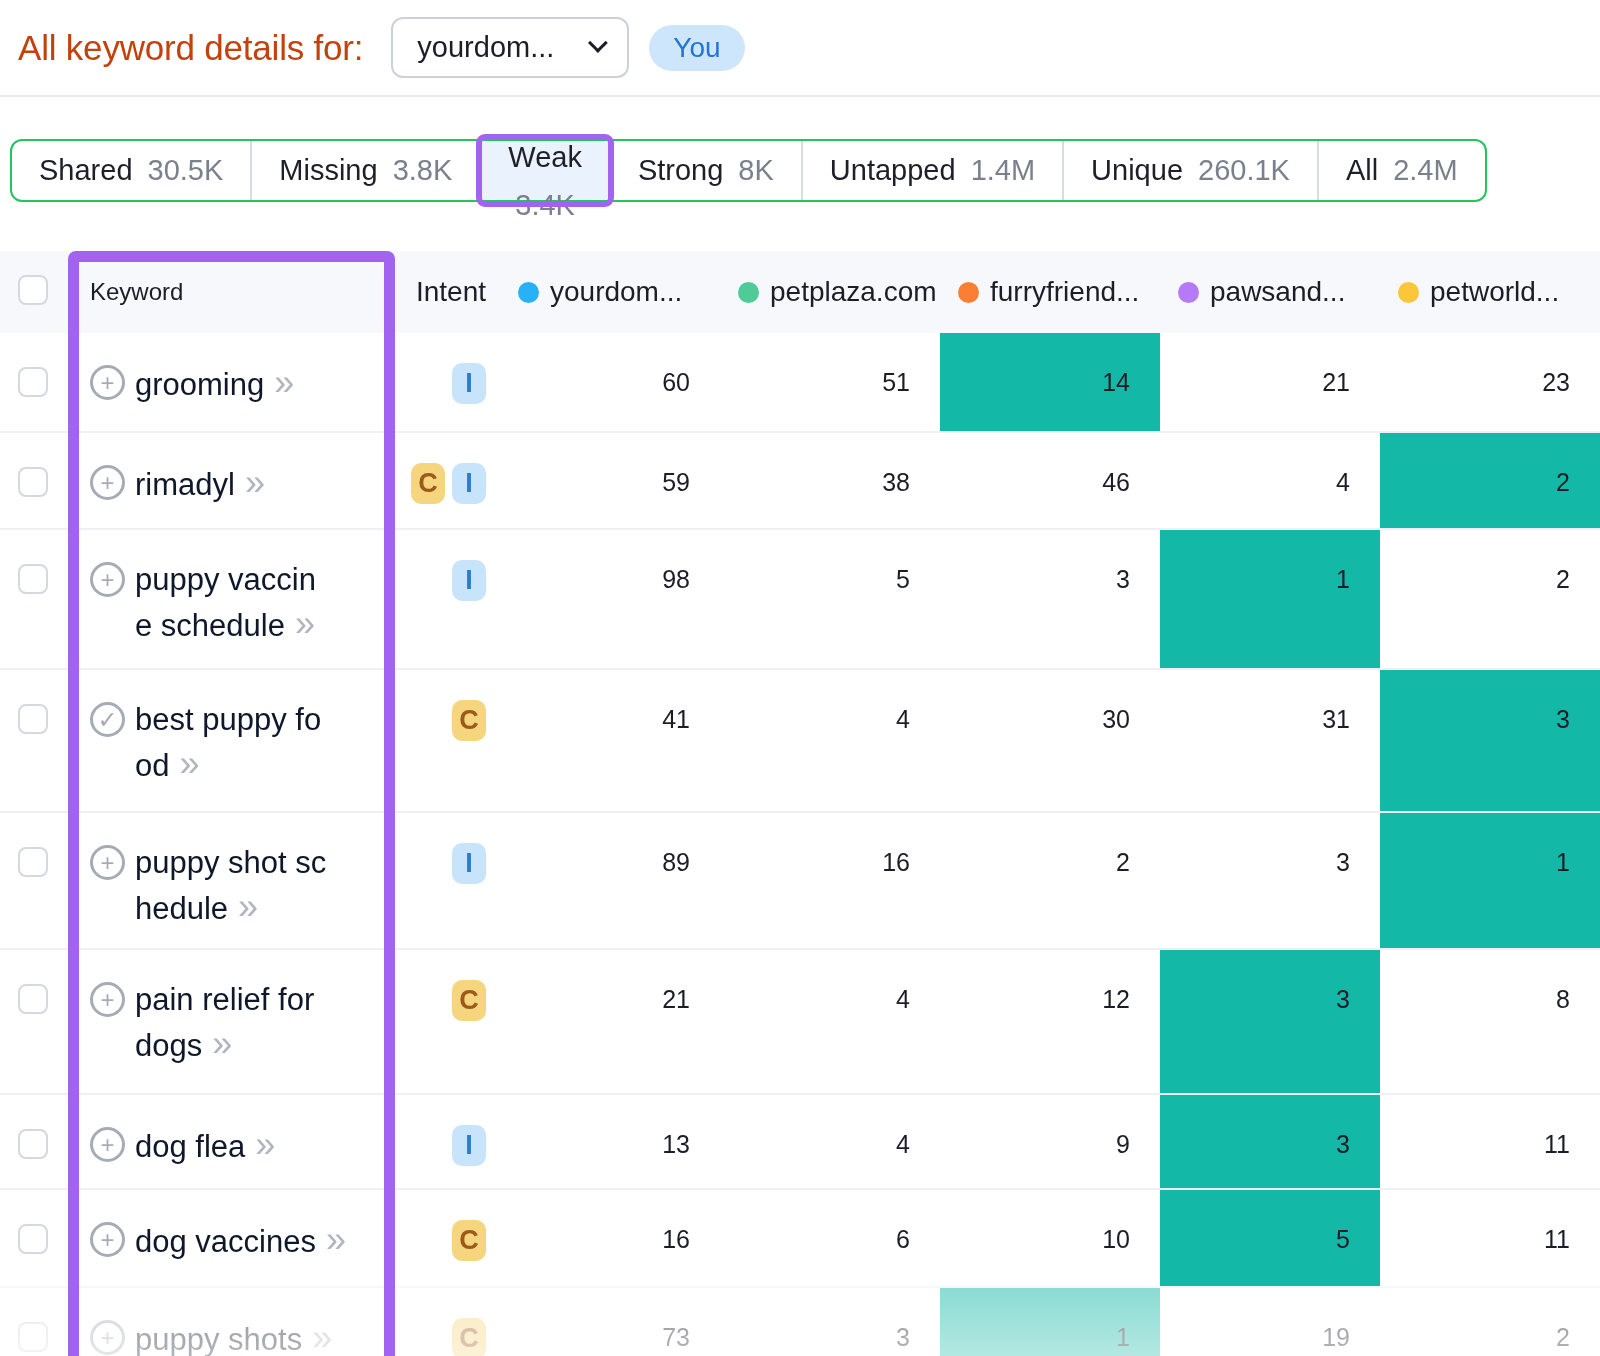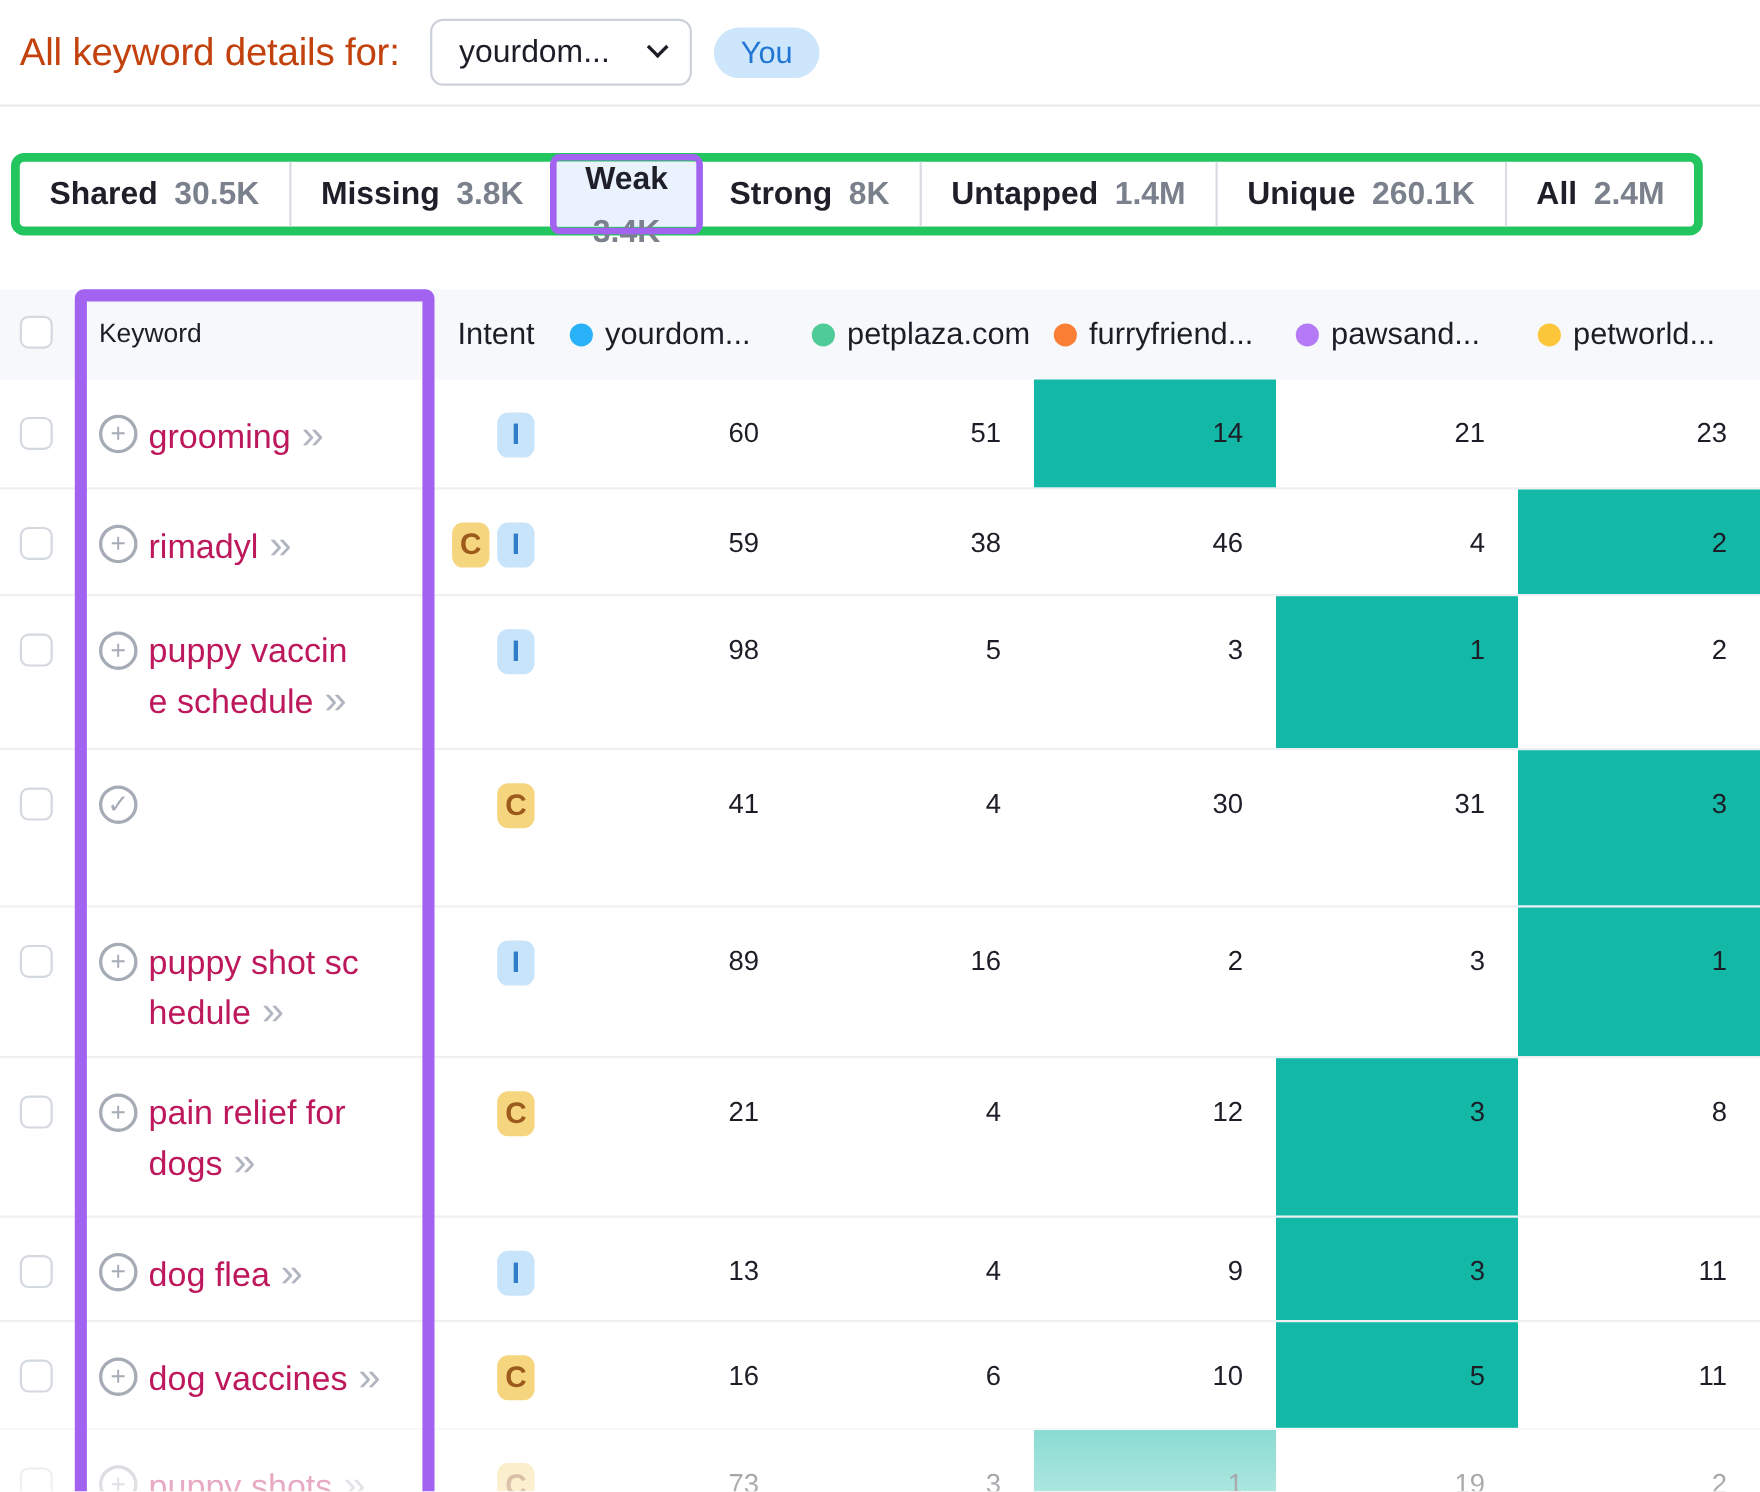--- a/index.html
+++ b/index.html
@@ -13,21 +13,21 @@
   .dd { display:flex; align-items:center; justify-content:space-between; margin-left:28px;
         width:238px; height:61px; border:2px solid #ccd0d9; border-radius:12px; padding:0 20px 0 24px;
         background:#fff; cursor:pointer; }
   .dd-text { font-size:29px; color:#1c1d27; }
   .dd-chev { width:14px; height:14px; border-left:3.5px solid #1c1d27; border-bottom:3.5px solid #1c1d27;
              transform:rotate(-45deg) translateY(-3px); margin-top:-6px; }
   .you { margin-left:20px; height:46px; padding:0 24px; display:flex; align-items:center;
          background:#cde6fc; color:#2276d3; border-radius:24px; font-size:28px; font-weight:500; }
 
   
-  .tabs { display:inline-flex; margin:42px 0 0 10px; border:8px solid #22c55e; border-radius:12px; background:#fff;font-weight:bold; }
+  .tabs { display:inline-flex; margin:42px 0 0 10px; border:2px solid #22c55e; border-radius:12px; background:#fff; }
   .tab { position:relative; display:flex; align-items:center; gap:15px; height:59px; padding:0 27px;
          border-left:2px solid #d8dbe1; font-size:29px; cursor:pointer; white-space:nowrap; }
   .tab:first-child { border-left:none; border-radius:10px 0 0 10px; }
   .tab:last-child { border-radius:0 10px 10px 0; }
   .tab .t-label { color:#1e1f28; }
   .tab .t-count { color:#7b818c; }
   .tab.selected { background:#eaf3fd;flex-direction:column; }
   .annot-weak { position:absolute; inset:-7px -5px; border:6px solid #a263f1; border-radius:9px; pointer-events:none; z-index:5; }
 
   
@@ -55,21 +55,21 @@
   .row:nth-child(4) { min-height:143px; }
   .row:nth-child(5) { min-height:137px; }
   .row:nth-child(6) { min-height:145px; }
   .row:nth-child(7) { min-height:95px; }
   .row:nth-child(8) { min-height:98px; }
   .row:nth-child(9) { min-height:165px; }
 
   .circle-icon { flex:none; width:35px; height:35px; margin:4px 10px 0 0; border:3px solid #a6acb6; border-radius:50%;
                  color:#a6acb6; font-size:24px; line-height:29px; text-align:center; cursor:pointer; }
   .kw-wrap { font-size:31px; line-height:44px; }
-  .kw { color:#be185d; text-decoration:none; white-space:pre-line; cursor:pointer; }
+  .kw { color:#0f172a; text-decoration:none; white-space:pre-line; cursor:pointer; }
   .chev { color:#b0b5bf; font-size:36px; margin-left:10px; cursor:pointer; }
 
   .c-int { display:flex; justify-content:flex-end; align-items:flex-start; gap:7px; padding:30px 14px 0 0; }
   .intent-badge { display:flex; align-items:center; justify-content:center; width:34px; height:41px;
                   border-radius:10px; font-size:27px; font-weight:700; }
   .intent-badge.i { background:#c8e4fb; color:#2f7dc8; }
   .intent-badge.c { background:#f6d57f; color:#9c5a1d; }
 
   .c-val.hl { background:#14b8a6; }
   .row.faded { -webkit-mask-image:linear-gradient(to bottom, rgba(0,0,0,.5), rgba(0,0,0,.08));
@@ -209,20 +209,23 @@
         <div class="cell c-val">5</div>
         <div class="cell c-val">3</div>
         <div class="cell c-val hl">1</div>
         <div class="cell c-val">2</div>
       </div>
 
       <div class="row">
         <div class="cell c-check"><span class="checkbox"></span></div>
         <div class="cell c-kw">
           <span class="circle-icon">✓</span>
+          <span class="kw-wrap"><a class="kw">best puppy fo
+od</a><span class="chev">»</span>
+          </span>
         </div>
         <div class="cell c-int">
           <span class="intent-badge c">C</span>
 
         </div>
         <div class="cell c-val">41</div>
         <div class="cell c-val">4</div>
         <div class="cell c-val">30</div>
         <div class="cell c-val">31</div>
         <div class="cell c-val hl">3</div>

